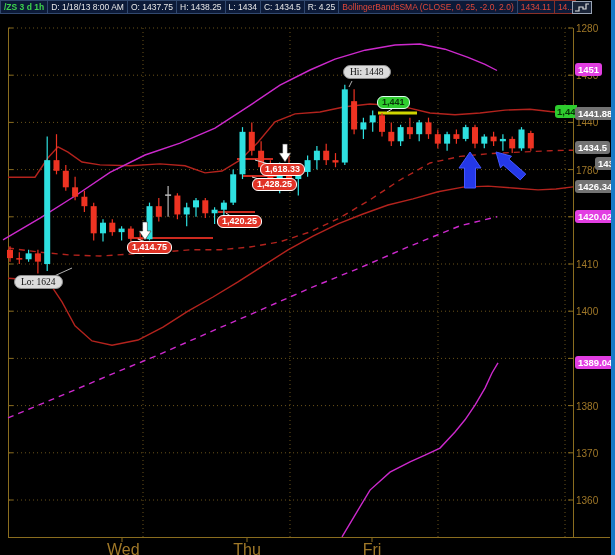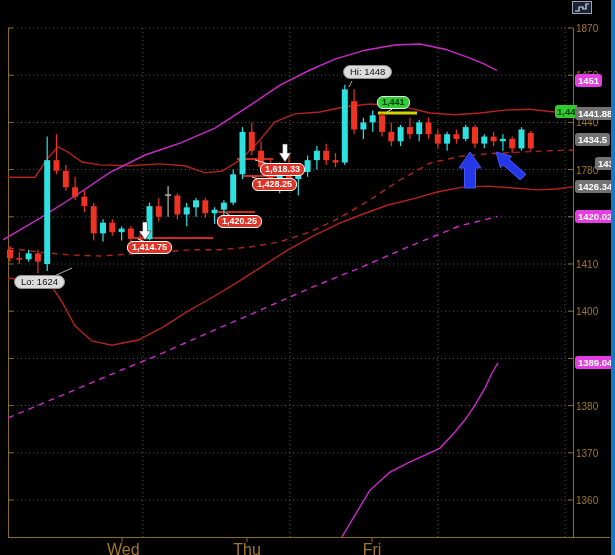--- a/index.html
+++ b/index.html
@@ -23,28 +23,40 @@
   .badge{position:absolute;left:575px;font-size:9.5px;font-weight:bold;color:#fff;
          padding:1px 3px;border-radius:3px;line-height:11px;z-index:10;white-space:nowrap;}
   .badge.red{background:#737373;}
   .badge.magenta{background:#e23ee2;}
   #left-badge{position:absolute;left:555px;width:18px;overflow:hidden;font-size:9.5px;font-weight:bold;
               background:#2ecc2e;color:#053305;padding:1px 2px;border-radius:3px 0 0 3px;line-height:11px;z-index:9;}
   .callout{position:absolute;font-size:9px;font-weight:bold;color:#fff;background:#e03326;
            border:1px solid #fff;border-radius:6px;padding:0 4px;line-height:11px;z-index:12;white-space:nowrap;}
   .callout.green{background:#2ecc2e;color:#0a330a;border-color:#dfe;}
   .bubble{position:absolute;font-size:9.5px;color:#111;background:#dcdcdc;border:1px solid #909090;
-          border-radius:7px;padding:0 6px;line-height:12px;z-index:12;white-space:nowrap;}
+          border-radius:7px;padding:0 6px;line-height:12px;z-index:12;white-space:nowrap;font-family:Liberation Serif, serif;}
   #blue-strip{position:absolute;right:0;top:0;width:4px;height:555px;background:#1779c6;z-index:40;}
 </style>
 </head>
 <body>
 
 <div id="app">
 
+  <div id="topbar">
+    <div class="tcell sym">/ZS 3 d 1h</div>
+    <div class="tcell">D: 1/18/13 8:00 AM</div>
+    <div class="tcell">O: 1437.75</div>
+    <div class="tcell">H: 1438.25</div>
+    <div class="tcell">L: 1434</div>
+    <div class="tcell">C: 1434.5</div>
+    <div class="tcell">R: 4.25</div>
+    <div class="tcell study">BollingerBandsSMA (CLOSE, 0, 25, -2.0, 2.0)</div>
+    <div class="tcell sval">1434.11</div>
+    <div class="tcell sval">14..</div>
+  </div>
 
   <div id="chart-icon">
     <svg width="18" height="11" style="display:block;margin:0 auto;">
       <polyline points="2,9 6,9 6,5 10,5 10,7 13,7 13,2 16,2" fill="none" stroke="#dddddd" stroke-width="1.2"></polyline>
     </svg>
   </div>
 
 
   <svg id="plot" width="615" height="555">
       <line x1="9" y1="28" x2="572" y2="28" stroke="#6a531a" stroke-width="1" stroke-dasharray="1,3"></line>
@@ -228,32 +240,32 @@
       <polygon points="285,162 279,153 282.6,153 282.6,144 287.4,144 287.4,153 291,153" fill="#ffffff" stroke="#333333" stroke-width="0.6"></polygon>
     </svg>
 
   <div id="labels-layer">
     <div class="daylab" style="left:107px;">Wed</div>
     <div class="daylab" style="left:232px;">Thu</div>
     <div class="daylab" style="left:357px;">Fri</div>
   </div>
 
   <div id="blue-strip"></div>
-<div class="ylab" style="top:23px;">1870</div>
+<div class="ylab" style="top:23px;">1280</div>
     <div class="ylab" style="top:70px;">1450</div>
     <div class="ylab" style="top:117px;">1440</div>
     <div class="ylab" style="top:165px;">1780</div>
     <div class="ylab" style="top:259px;">1410</div>
     <div class="ylab" style="top:306px;">1400</div>
     <div class="ylab" style="top:401px;">1380</div>
     <div class="ylab" style="top:448px;">1370</div>
     <div class="ylab" style="top:495px;">1360</div>
-    <div class="badge magenta" style="top:74px;">1451</div>
+    <div class="badge magenta" style="top:63px;">1451</div>
     <div class="badge red" style="top:107px;">1441.88</div>
-    <div class="badge red" style="top:133px;">1434.5</div>
+    <div class="badge red" style="top:141px;">1434.5</div>
     <div class="badge red" style="top:157px;margin-left:20px;">1431.25</div>
     <div class="badge red" style="top:180px;">1426.34</div>
     <div class="badge magenta" style="top:210px;">1420.02</div>
     <div class="badge magenta" style="top:356px;">1389.04</div>
     <div id="left-badge" style="top: 105px;">1,441</div>
     <div class="callout" style="left:127px;top:241px;">1,414.75</div>
     <div class="callout" style="left:217px;top:215px;">1,420.25</div>
     <div class="callout" style="left:260px;top:163px;">1,618.33</div>
     <div class="callout" style="left:252px;top:178px;">1,428.25</div>
     <div class="callout green" style="left:377px;top:96px;">1,441</div>

